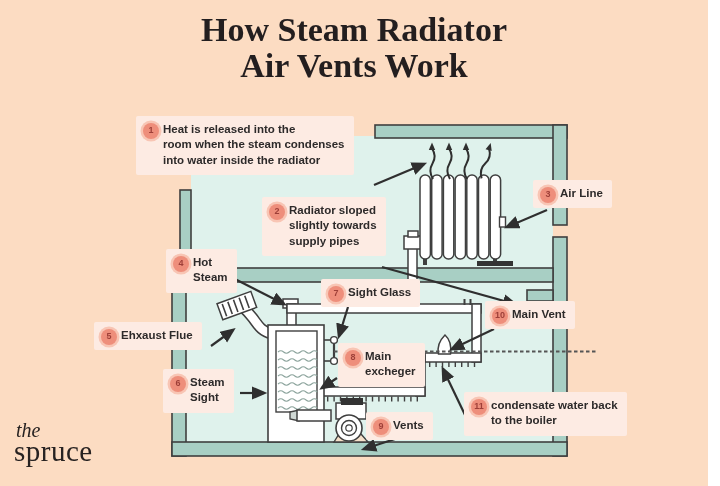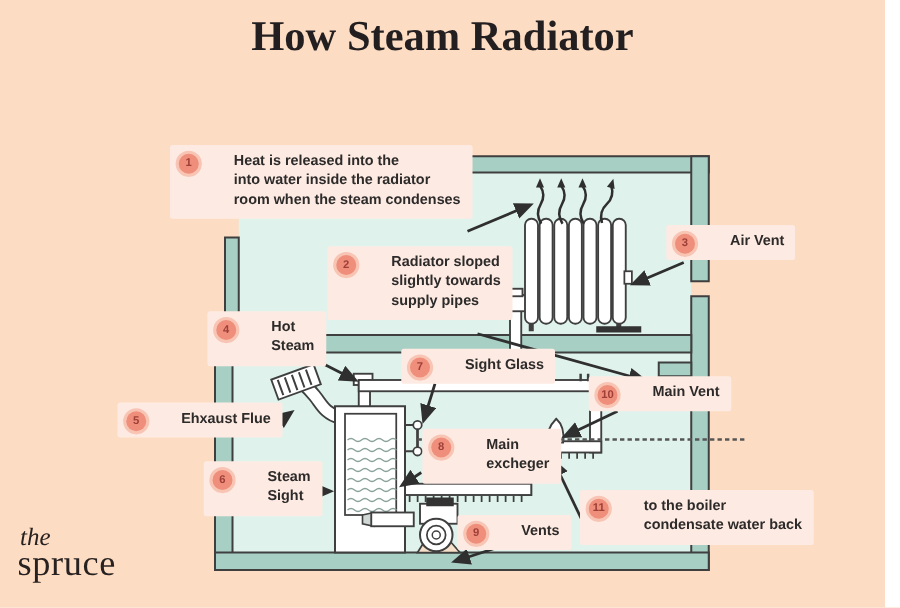--- a/index.html
+++ b/index.html
@@ -6,28 +6,28 @@
   .canvas{position:relative;width:708px;height:486px;background:#fcdcc2;overflow:hidden;
           font-family:"Liberation Sans",sans-serif;}
   .title{position:absolute;top:12px;left:0;width:100%;text-align:center;
          font-family:"Liberation Serif",serif;font-weight:bold;font-size:34px;
          line-height:1.06;color:#231e1f;}
   .title span{display:block;}
   svg.diagram{position:absolute;left:0;top:0;}
   .card{position:absolute;background:#fdebe3;border-radius:2px;
         padding:6px 9px 7px 27px;color:#2d2a2a;font-size:11.5px;font-weight:bold;
         line-height:1.33;}
-  .card .line{display:block;white-space:nowrap;margin-left:24px;}
+  .card .line{display:block;white-space:nowrap;}
   .badge{position:absolute;left:7px;top:7px;width:16px;height:16px;border-radius:50%;
          background:#ee8e7b;box-shadow:0 0 0 2.5px #f8c5b4;color:#9e3f38;
          font-size:9px;font-weight:bold;display:flex;align-items:center;justify-content:center;}
   .c1{left:136px;top:116px}.c2{left:262px;top:197px}.c3{left:533px;top:180px}
   .c4{left:166px;top:249px}.c5{left:94px;top:322px}.c6{left:163px;top:369px}
   .c7{left:321px;top:279px}.c8{left:338px;top:343px}.c9{left:366px;top:412px}
-  .c10{left:471px;top:301px}.c11{left:464px;top:392px}.c12{left:597px;top:315px}
+  .c10{left:485px;top:301px}.c11{left:464px;top:392px}.c12{left:597px;top:315px}
   .logo{position:absolute;left:14px;top:420px;color:#272221;
         font-family:"Liberation Serif",serif;line-height:1;}
   .logo .the{display:block;font-size:20px;margin-left:2px;font-style:italic;}
   .logo .spruce{display:block;font-size:29px;margin-top:-3px;letter-spacing:.5px;}
 </style>
 </head>
 <body>
 
 <div class="canvas">
 
@@ -158,37 +158,38 @@
       <line x1="348" y1="307" x2="339" y2="336" marker-end="url(#ah)"></line>
       <line x1="337" y1="378" x2="322" y2="388" marker-end="url(#ah)"></line>
       <line x1="395" y1="439" x2="364" y2="449" marker-end="url(#ah)"></line>
       <line x1="494" y1="329" x2="452" y2="349" marker-end="url(#ah)"></line>
       <line x1="466" y1="417" x2="443" y2="369" marker-end="url(#ah)"></line>
     </g>
   </svg>
 
   <div class="title">
     <span>How Steam Radiator</span>
+    <span>Air Vents Work</span>
   </div>
 
   <div class="card c1">
     <span class="badge">1</span>
     <span class="line">Heat is released into the</span>
+    <span class="line">room when the steam condenses</span>
     <span class="line">into water inside the radiator</span>
-    <span class="line">room when the steam condenses</span>
   </div>
   <div class="card c2">
     <span class="badge">2</span>
     <span class="line">Radiator sloped</span>
     <span class="line">slightly towards</span>
     <span class="line">supply pipes</span>
   </div>
   <div class="card c3">
     <span class="badge">3</span>
-    <span class="line">Air Vent</span>
+    <span class="line">Air Line</span>
   </div>
   <div class="card c4">
     <span class="badge">4</span>
     <span class="line">Hot</span>
     <span class="line">Steam</span>
   </div>
   <div class="card c5">
     <span class="badge">5</span>
     <span class="line">Ehxaust Flue</span>
   </div>
@@ -209,22 +210,22 @@
   <div class="card c9">
     <span class="badge">9</span>
     <span class="line">Vents</span>
   </div>
   <div class="card c10">
     <span class="badge">10</span>
     <span class="line">Main Vent</span>
   </div>
   <div class="card c11">
     <span class="badge">11</span>
+    <span class="line">condensate water back</span>
     <span class="line">to the boiler</span>
-    <span class="line">condensate water back</span>
   </div>
 
   <div class="logo">
     <span class="the">the</span>
     <span class="spruce">spruce</span>
   </div>
 
 </div>
 
 </body></html>

